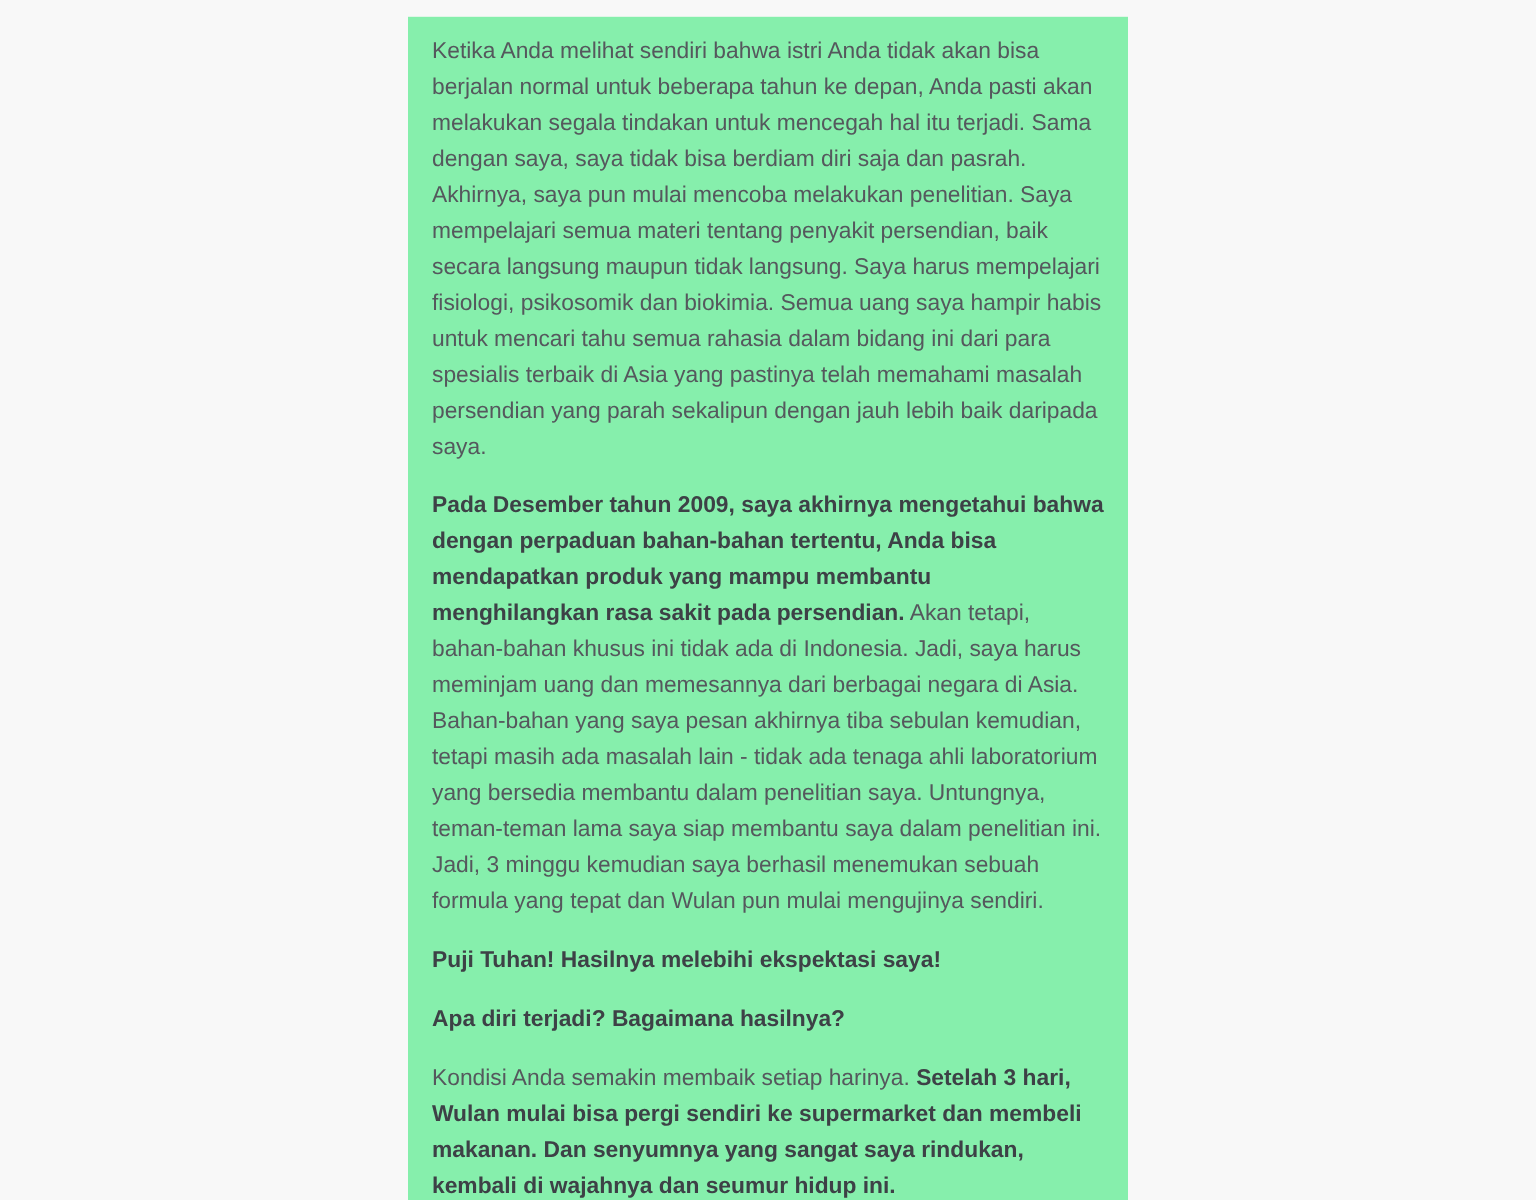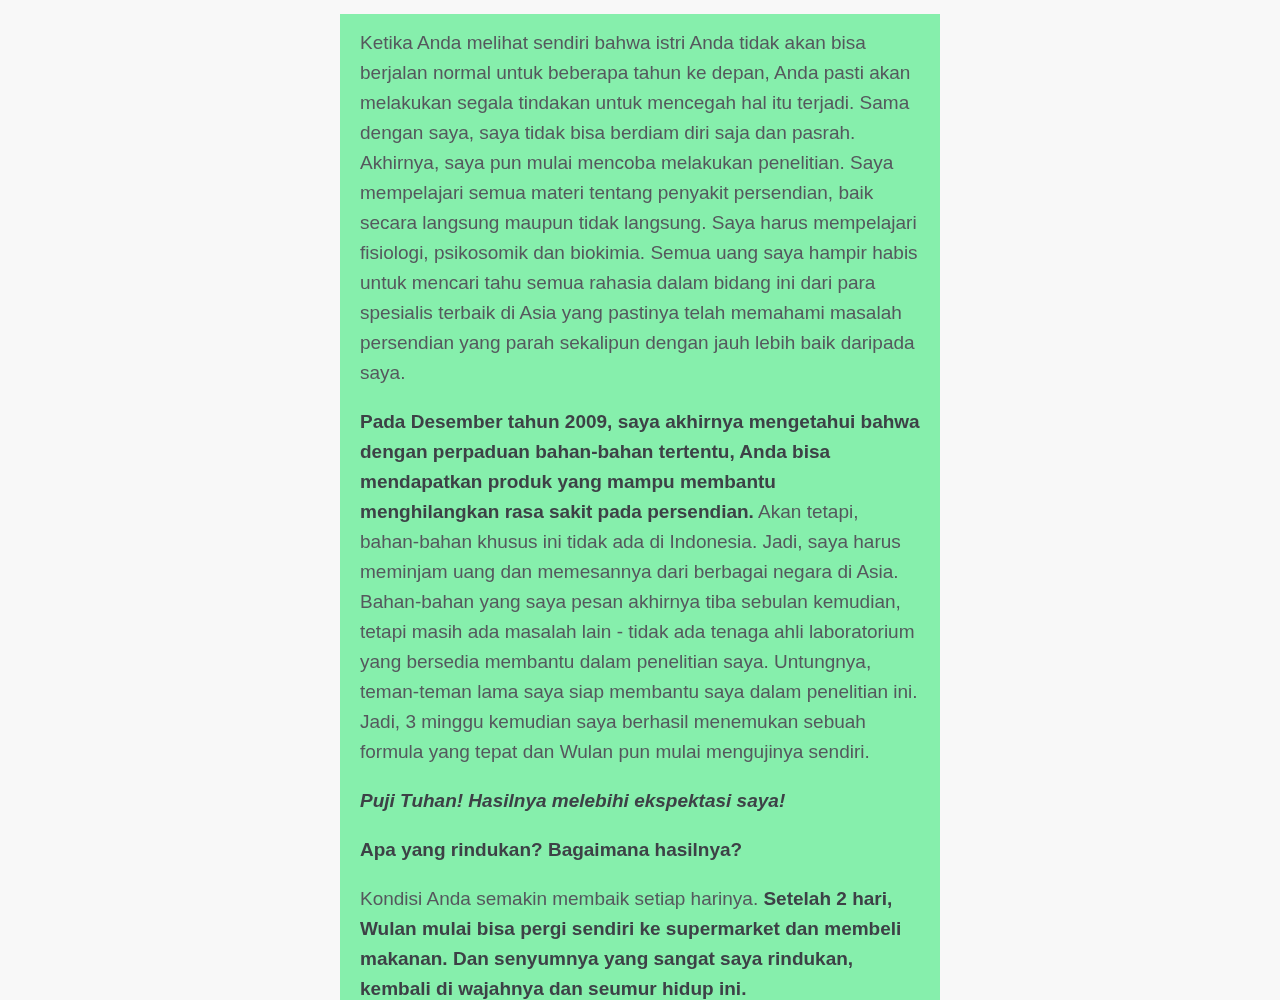--- a/index.html
+++ b/index.html
@@ -30,30 +30,29 @@
   }
   .article h3 {
     font-weight: 700;
     color: #3d4146;
   }
   .seg-bold {
     font-weight: 700;
     color: #3d4146;
   }
   .seg-italic {
-    font-style: italic;
     text-align: center;
   }
 </style>
 </head>
 <body style="background: rgb(248, 248, 248);">
 
 <div class="page">
   <main class="content-column" style="background: #86efac; margin-top: 14px;">
     <article class="article" id="article-body">
         <p><span class="">Ketika Anda melihat sendiri bahwa istri Anda tidak akan bisa berjalan normal untuk beberapa tahun ke depan, Anda pasti akan melakukan segala tindakan untuk mencegah hal itu terjadi. Sama dengan saya, saya tidak bisa berdiam diri saja dan pasrah. Akhirnya, saya pun mulai mencoba melakukan penelitian. Saya mempelajari semua materi tentang penyakit persendian, baik secara langsung maupun tidak langsung. Saya harus mempelajari fisiologi, psikosomik dan biokimia. Semua uang saya hampir habis untuk mencari tahu semua rahasia dalam bidang ini dari para spesialis terbaik di Asia yang pastinya telah memahami masalah persendian yang parah sekalipun dengan jauh lebih baik daripada saya.</span></p>
         <p><span class="seg-bold ">Pada Desember tahun 2009, saya akhirnya mengetahui bahwa dengan perpaduan bahan-bahan tertentu, Anda bisa mendapatkan produk yang mampu membantu menghilangkan rasa sakit pada persendian.</span><span class=""> Akan tetapi, bahan-bahan khusus ini tidak ada di Indonesia. Jadi, saya harus meminjam uang dan memesannya dari berbagai negara di Asia. Bahan-bahan yang saya pesan akhirnya tiba sebulan kemudian, tetapi masih ada masalah lain - tidak ada tenaga ahli laboratorium yang bersedia membantu dalam penelitian saya. Untungnya, teman-teman lama saya siap membantu saya dalam penelitian ini. Jadi, 3 minggu kemudian saya berhasil menemukan sebuah formula yang tepat dan Wulan pun mulai mengujinya sendiri.</span></p>
         <p><span class="seg-bold seg-italic">Puji Tuhan! Hasilnya melebihi ekspektasi saya!</span></p>
-        <h3><span class="seg-bold ">Apa yang rindukan? Bagaimana hasilnya?</span></h3>
-        <p><span class="">Kondisi Anda semakin membaik setiap harinya. </span><span class="seg-bold ">Setelah 2 hari, Wulan mulai bisa pergi sendiri ke supermarket dan membeli makanan. Dan senyumnya yang sangat saya rindukan, kembali di wajahnya dan seumur hidup ini.</span></p>
+        <h3><span class="seg-bold ">Apa diri terjadi? Bagaimana hasilnya?</span></h3>
+        <p><span class="">Kondisi Anda semakin membaik setiap harinya. </span><span class="seg-bold ">Setelah 3 hari, Wulan mulai bisa pergi sendiri ke supermarket dan membeli makanan. Dan senyumnya yang sangat saya rindukan, kembali di wajahnya dan seumur hidup ini.</span></p>
       </article>
   </main>
 </div>
 
 </body></html>

